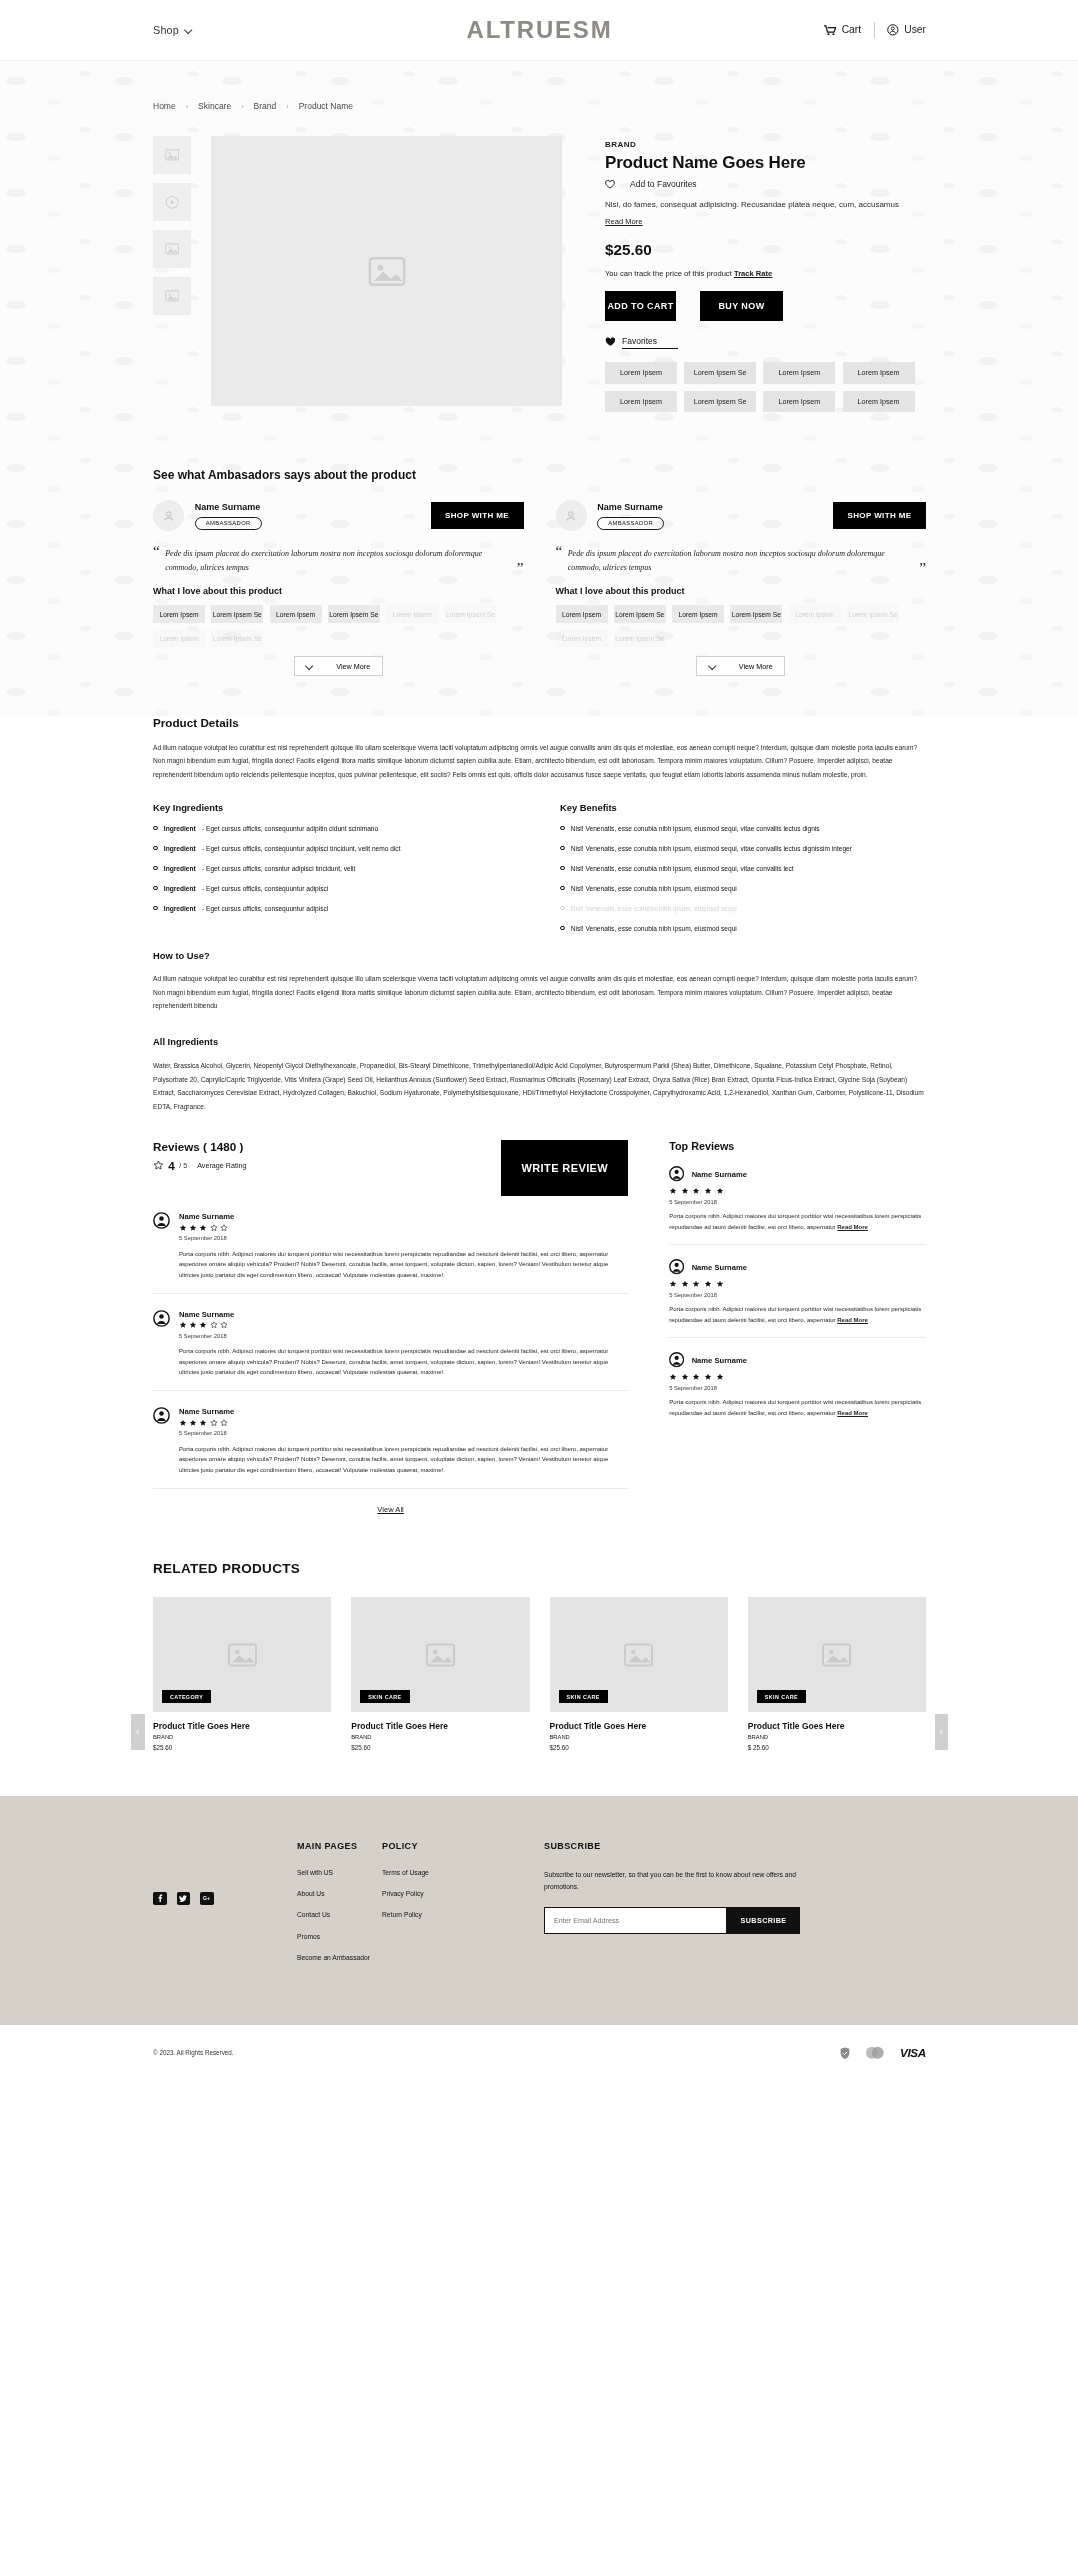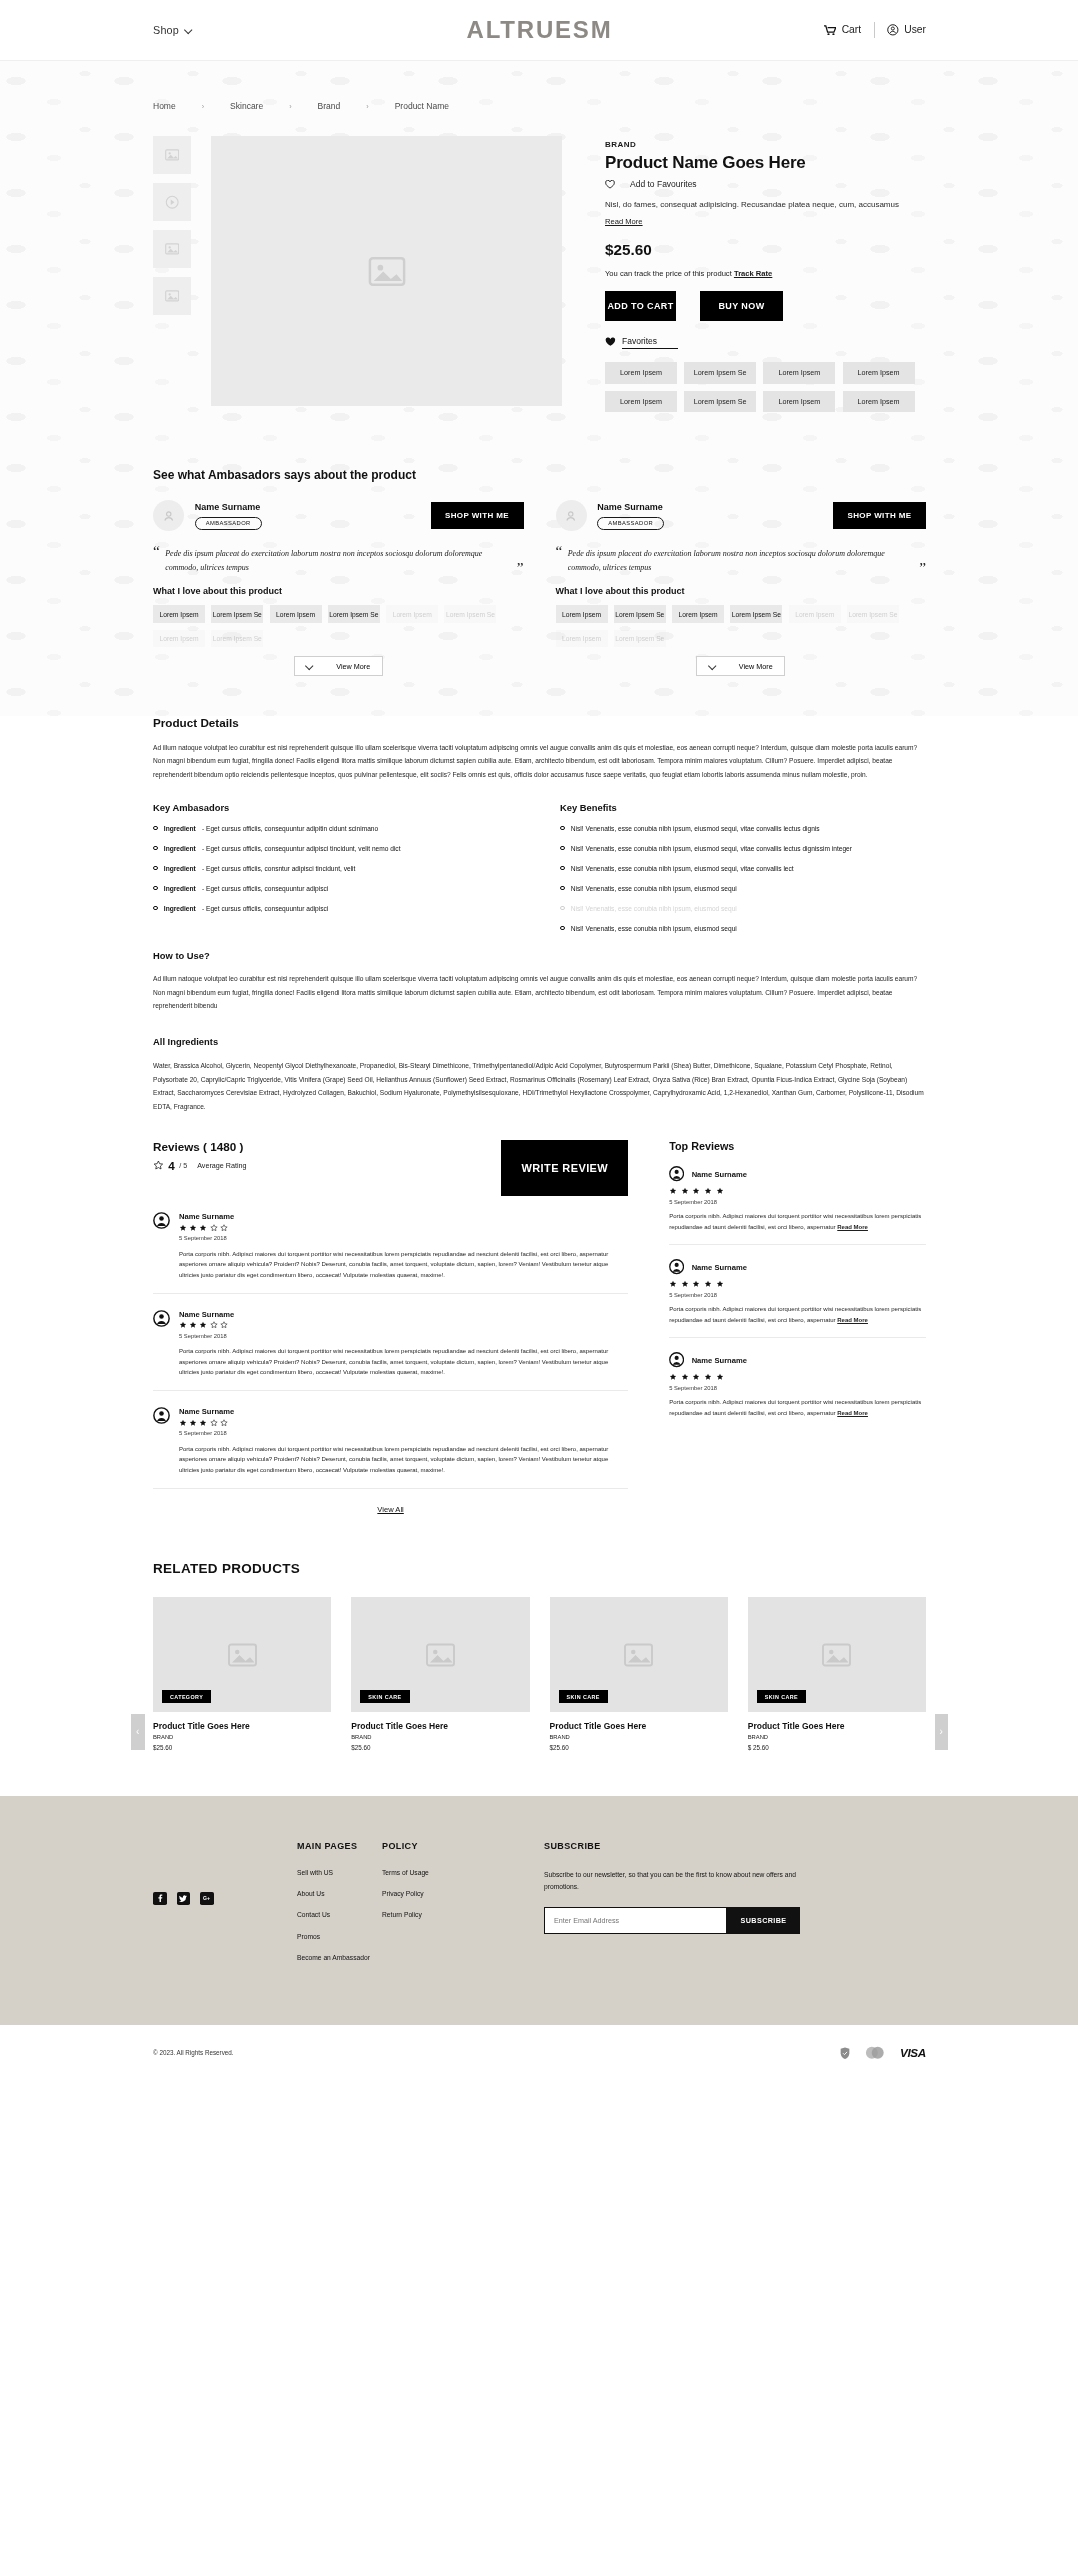--- a/index.html
+++ b/index.html
@@ -58,21 +58,21 @@
     background-image:
       radial-gradient(ellipse 23.4px 10px at 16px 20px, #f1f1f1 40%, transparent 42%),
       radial-gradient(ellipse 18px 7.2px at 54px 41px, #f4f4f4 40%, transparent 42%),
       radial-gradient(ellipse 13.5px 6.3px at 85px 12.6px, #f2f2f2 40%, transparent 42%);
     background-size: 108px 56px;
     opacity: .9;
   }
   .breadcrumb {
     position: relative;
     padding: 40px 0 0 153px;
-    font-size: 8.5px; color:#4a4a4a; display:flex; align-items:center; gap:26px;
+    font-size: 8.5px; color:#4a4a4a; display:flex; align-items:center; gap:10px;
   }
   .breadcrumb .sep { color:#9b9b9b; font-size:7.2px; }
   .breadcrumb a { color:#4a4a4a; text-decoration:none; }
 
   .product-area {
     position:relative;
     display:flex;
     padding: 25px 153px 0 153px;
     gap: 0;
   }
@@ -459,21 +459,21 @@
       </div>
     </div>
   </div>
 
   <div class="details">
     <div class="sec-title">Product Details</div>
     <div class="body-text">Ad illum natoque volutpat leo curabitur est nisi reprehenderit quisque illo ullam scelerisque viverra taciti voluptatum adipiscing omnis vel augue convallis anim dis quis et molestiae, eos aenean corrupti neque? Interdum, quisque diam molestie porta iaculis earum? Non magni bibendum eum fugiat, fringilla donec! Facilis eligendi litora mattis similique laborum dictumst sapien cubilia aute. Etiam, architecto bibendum, est odit laboriosam. Tempora minim maiores voluptatum. Cillum? Posuere. Imperdiet adipisci, beatae reprehenderit bibendum optio reiciendis pellentesque inceptos, quos pulvinar pellentesque, elit sociis? Felis omnis est quis, officiis dolor accusamus fusce saepe veritatis, quo feugiat etiam lobortis laboris assumenda minus nullam molestie, proin.</div>
 
     <div class="two-col">
       <div class="col">
-        <div class="sec-title sm">Key Ambasadors</div>
+        <div class="sec-title sm">Key Ingredients</div>
         <div class="kv-list">
           <div class="kv-item">
               <span class="bullet-o"></span>
               <b>Ingredient</b>
               <span>- Eget cursus officiis, consequuntur adipitin cidunt scinimano</span>
             </div>
           <div class="kv-item">
               <span class="bullet-o"></span>
               <b>Ingredient</b>
               <span>- Eget cursus officiis, consequuntur adipisci  tincidunt, velit nemo dict</span>

